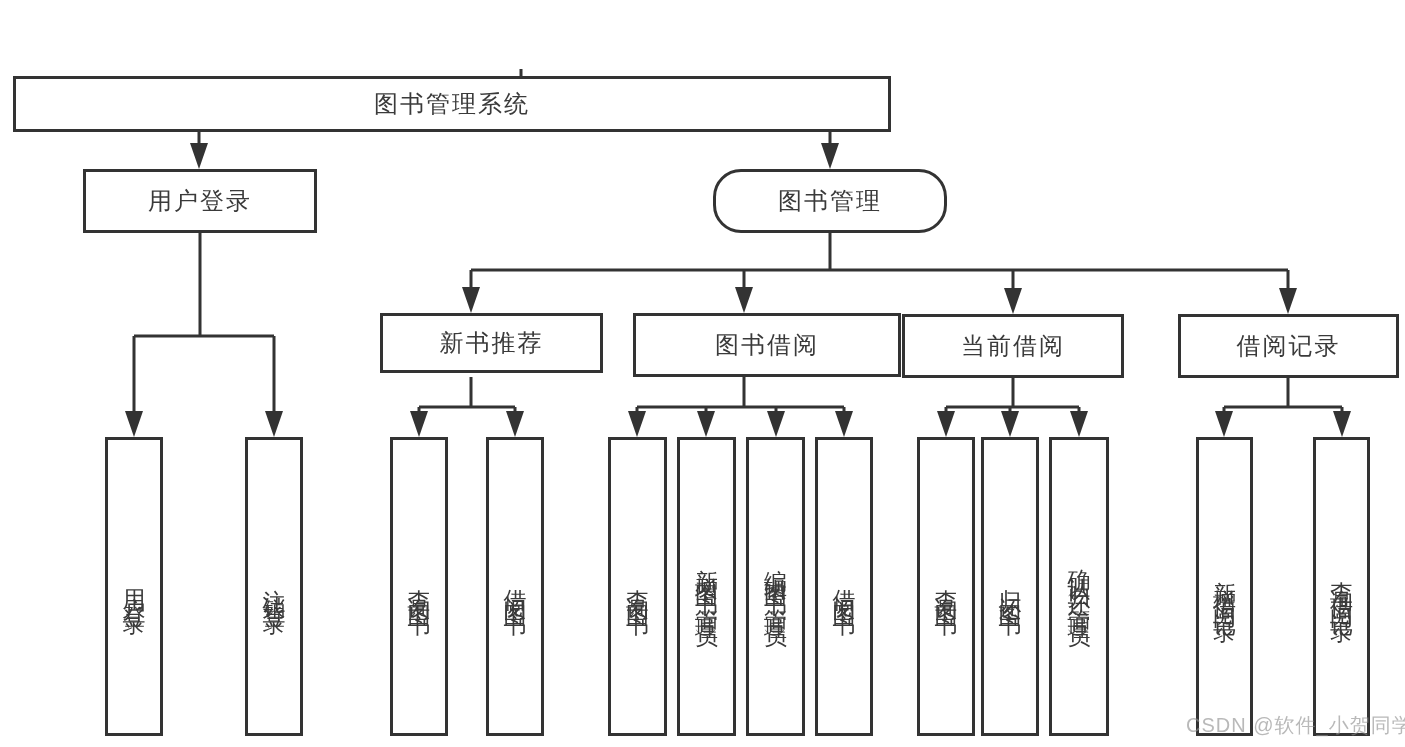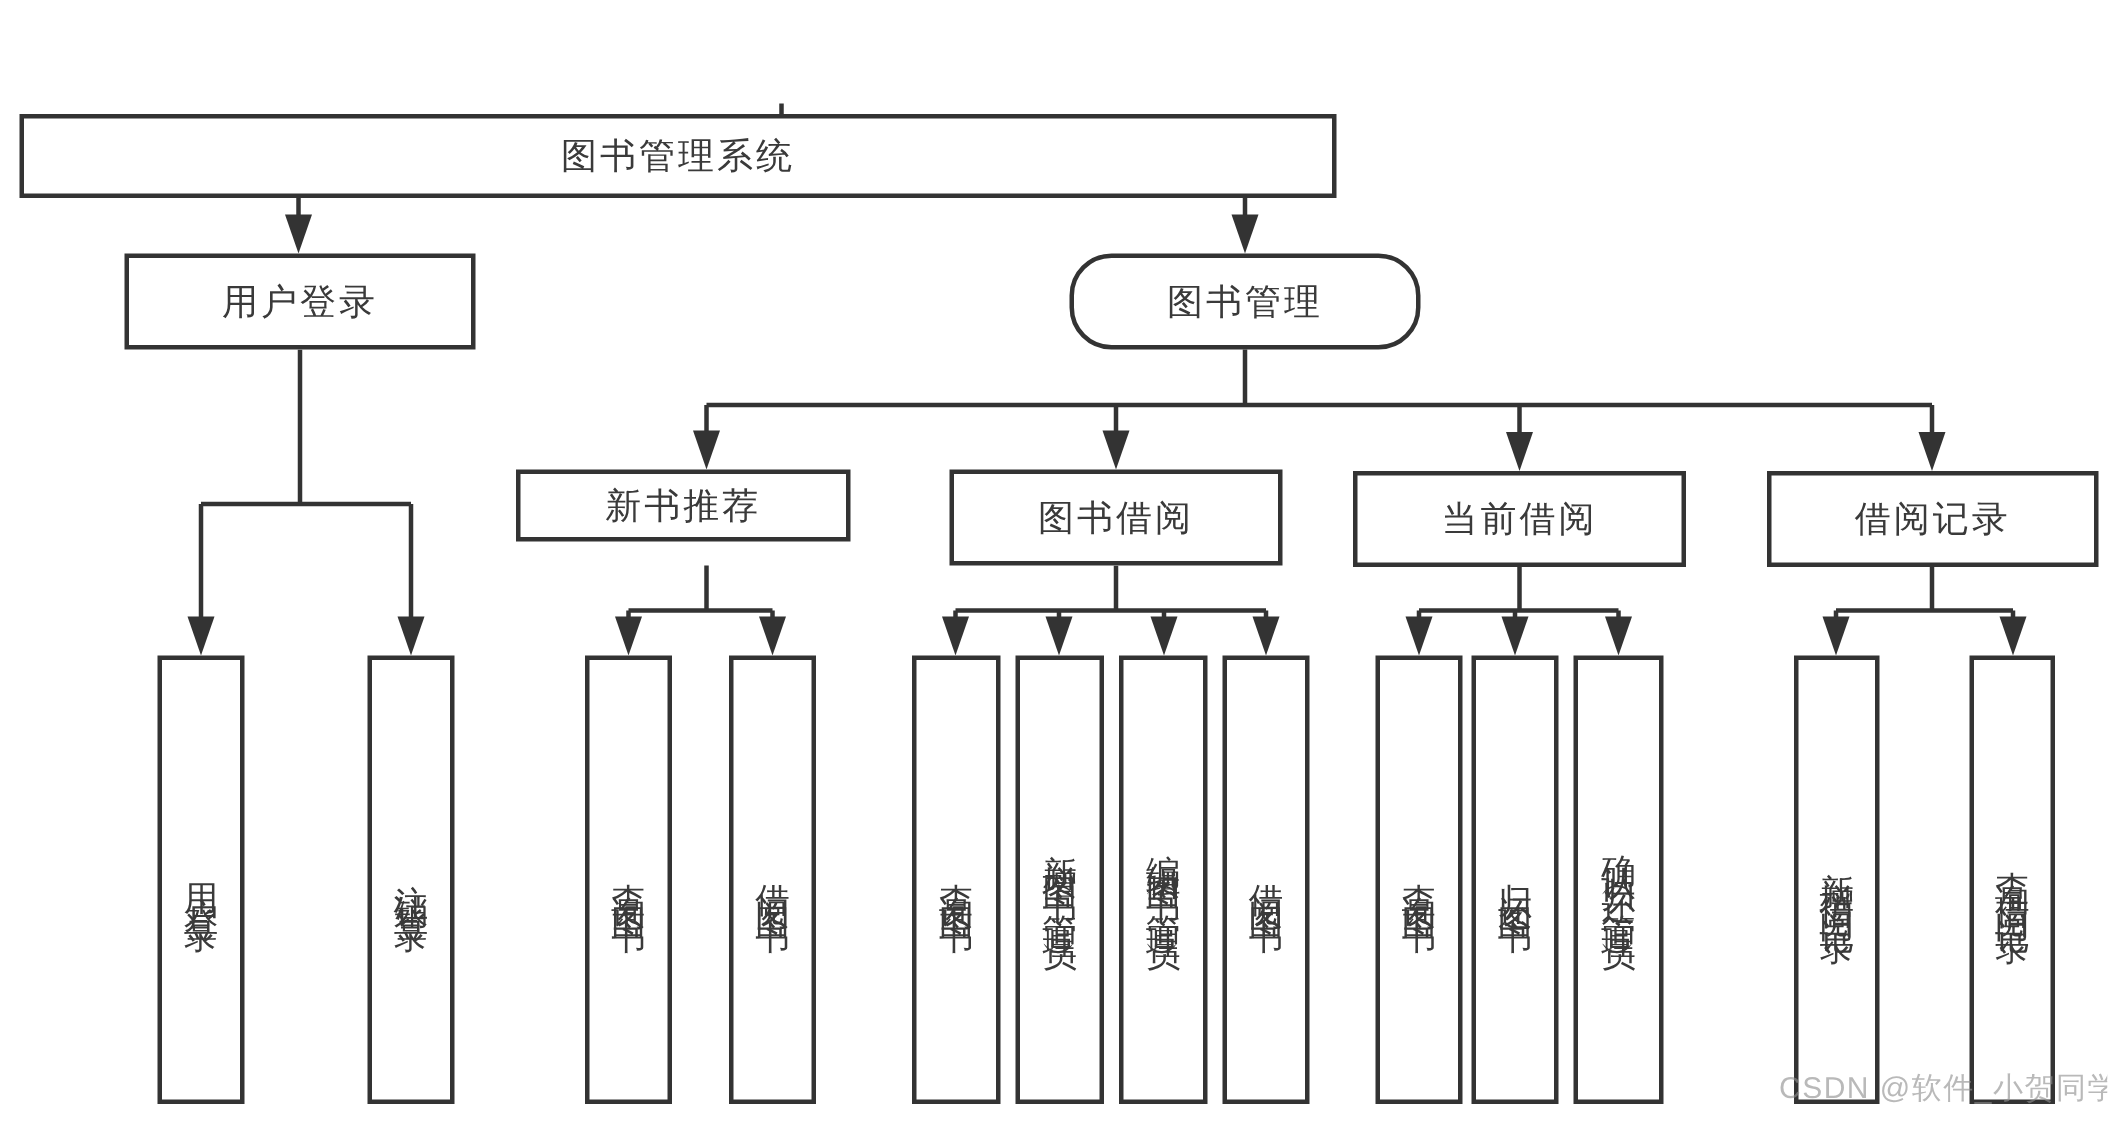--- a/index.html
+++ b/index.html
@@ -101,24 +101,24 @@
     <span class="hlabel">图书管理系统</span>
   </div>
 
   <div class="node" style="left:83px; top:169px; width:234px; height:64px;">
     <span class="hlabel">用户登录</span>
   </div>
   <div class="node" style="left:713px; top:169px; width:234px; height:64px;border-radius:28px;">
     <span class="hlabel">图书管理</span>
   </div>
 
-  <div class="node" style="left:344px; top:313px; width:223px; height:48px;">
+  <div class="node" style="left:380px; top:313px; width:223px; height:60px;">
     <span class="hlabel">新书推荐</span>
   </div>
-  <div class="node" style="left:633px; top:313px; width:222px; height:64px;">
+  <div class="node" style="left:633px; top:313px; width:268px; height:64px;">
     <span class="hlabel">图书借阅</span>
   </div>
   <div class="node" style="left:902px; top:314px; width:222px; height:64px;justify-content:center;">
     <span class="hlabel">当前借阅</span>
   </div>
   <div class="node" style="left:1178px; top:314px; width:221px; height:64px;">
     <span class="hlabel">借阅记录</span>
   </div>
 
   <div class="node leaf" style="left:105px; top:437px; width:58px; height:299px;">

